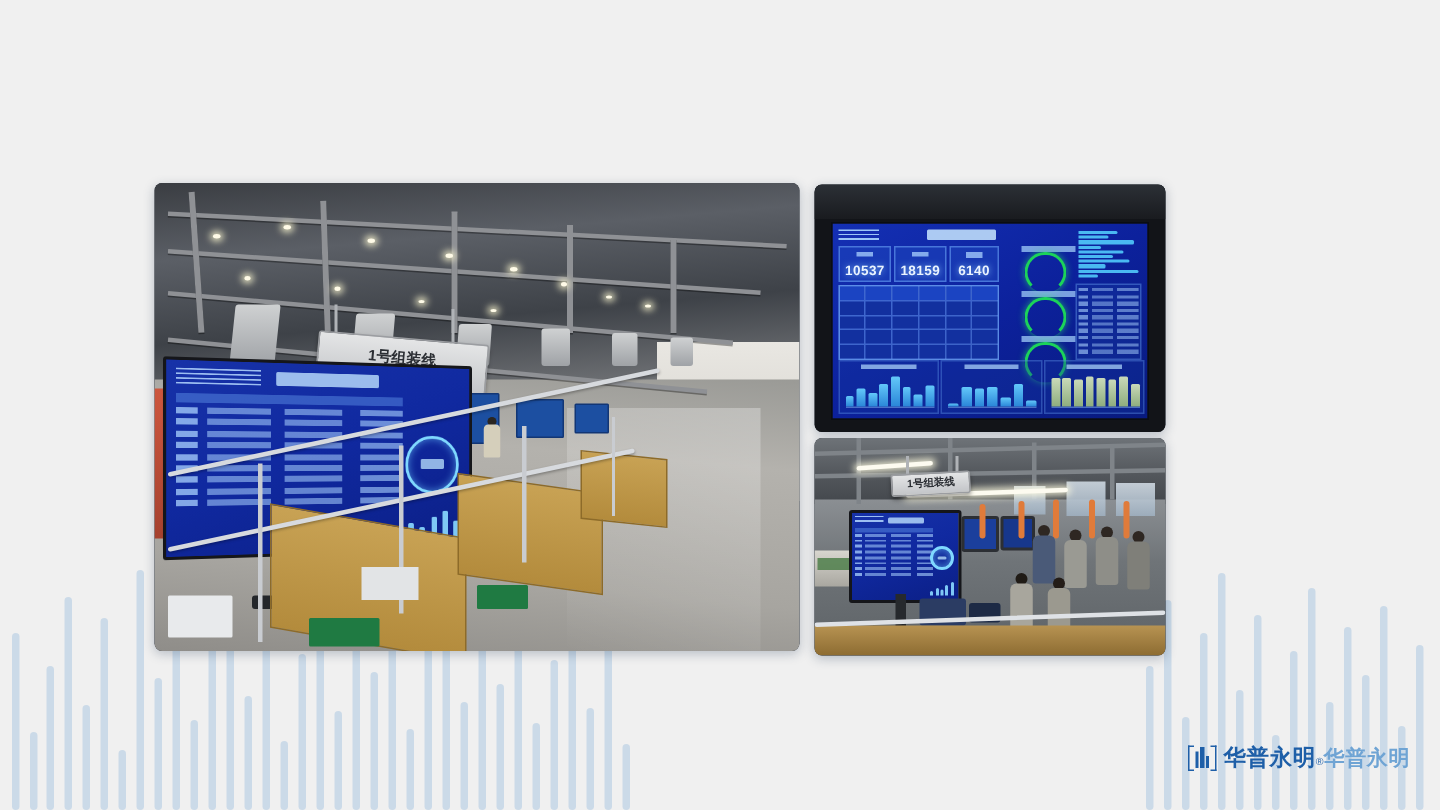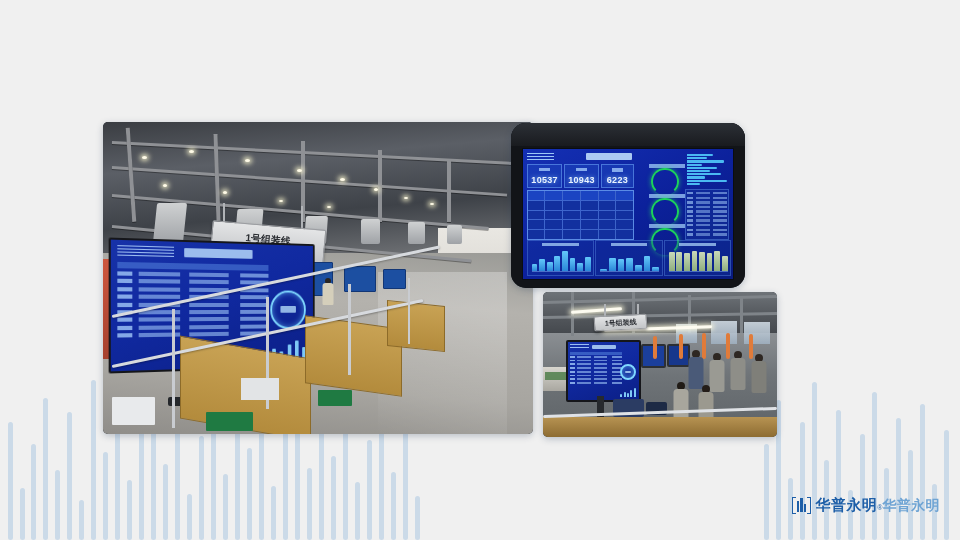--- a/index.html
+++ b/index.html
@@ -26,21 +26,21 @@
        0.6px 0 0 #9fb6d4, -0.6px 0 0 #9fb6d4,
        0 0.6px 0 #9fb6d4, 0 -0.6px 0 #9fb6d4,
        1.5px 1.5px 1px rgba(120,150,185,.55);
     white-space:nowrap;
   }
 
   
   .photo{position:absolute;border-radius:5px;overflow:hidden;
          box-shadow:0 2px 7px rgba(40,60,90,.28);background:#20262e;}
   #photo-main{left:103px;top:122px;width:430px;height:312px;}
-  #photo-dash{left:511px;top:123px;width:234px;height:165px;border-radius:15px;}
+  #photo-dash{left:543px;top:123px;width:234px;height:165px;}
   #photo-line{left:543px;top:292px;width:234px;height:145px;}
 
   .ph-inner{position:absolute;inset:0;}
 
   
   .mf-ceiling{position:absolute;left:0;top:0;right:0;height:44%;
     background:linear-gradient(175deg,#3a3d42 0%,#5b5f66 30%,#3e4248 62%,#7b7d80 100%);}
   .mf-roofbeam{position:absolute;background:#8f9195;transform-origin:left center;
     box-shadow:0 1px 0 rgba(0,0,0,.35);}
   .mf-lamp{position:absolute;border-radius:50%;background:#fffbe8;
@@ -365,25 +365,25 @@
 
         <span class="bd-hdr-logo"></span>
         <span class="bd-hdr-title"></span>
 
         <div class="bd-kpi" style="left:2%;width:16%;">
           <span class="lab"></span>
           <span class="val">10537</span>
         </div>
         <div class="bd-kpi" style="left:19.5%;width:16%;">
           <span class="lab"></span>
-          <span class="val">10943</span>
+          <span class="val">18159</span>
         </div>
         <div class="bd-kpi" style="left:37%;width:15%;">
           <span class="lab"></span>
-          <span class="val">6223</span>
+          <span class="val">6140</span>
         </div>
 
         <div class="bd-grid" id="bd-grid">
             <span class="h"></span>
             <span class="h"></span>
             <span class="h"></span>
             <span class="h"></span>
             <span class="h"></span>
             <span class="h"></span>
             <span></span>

